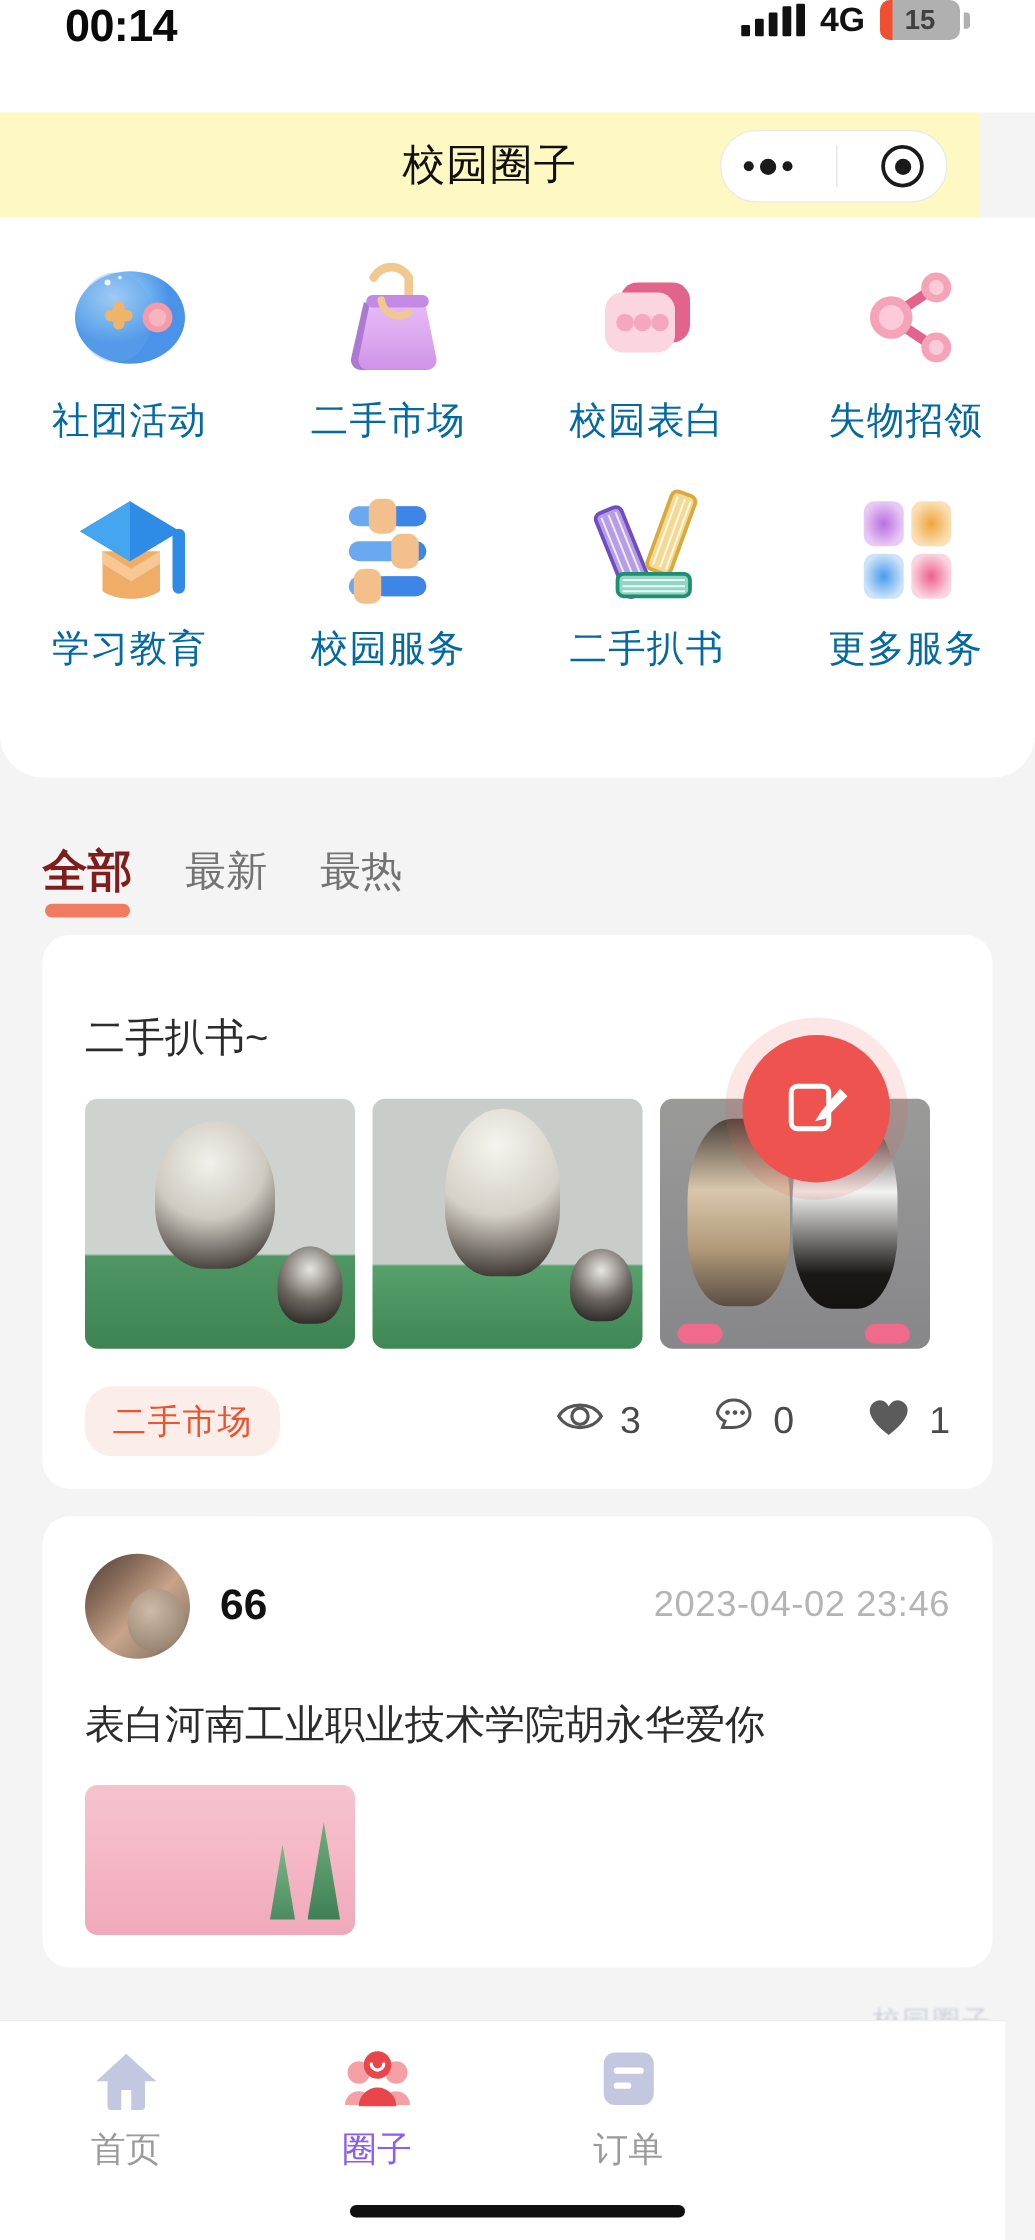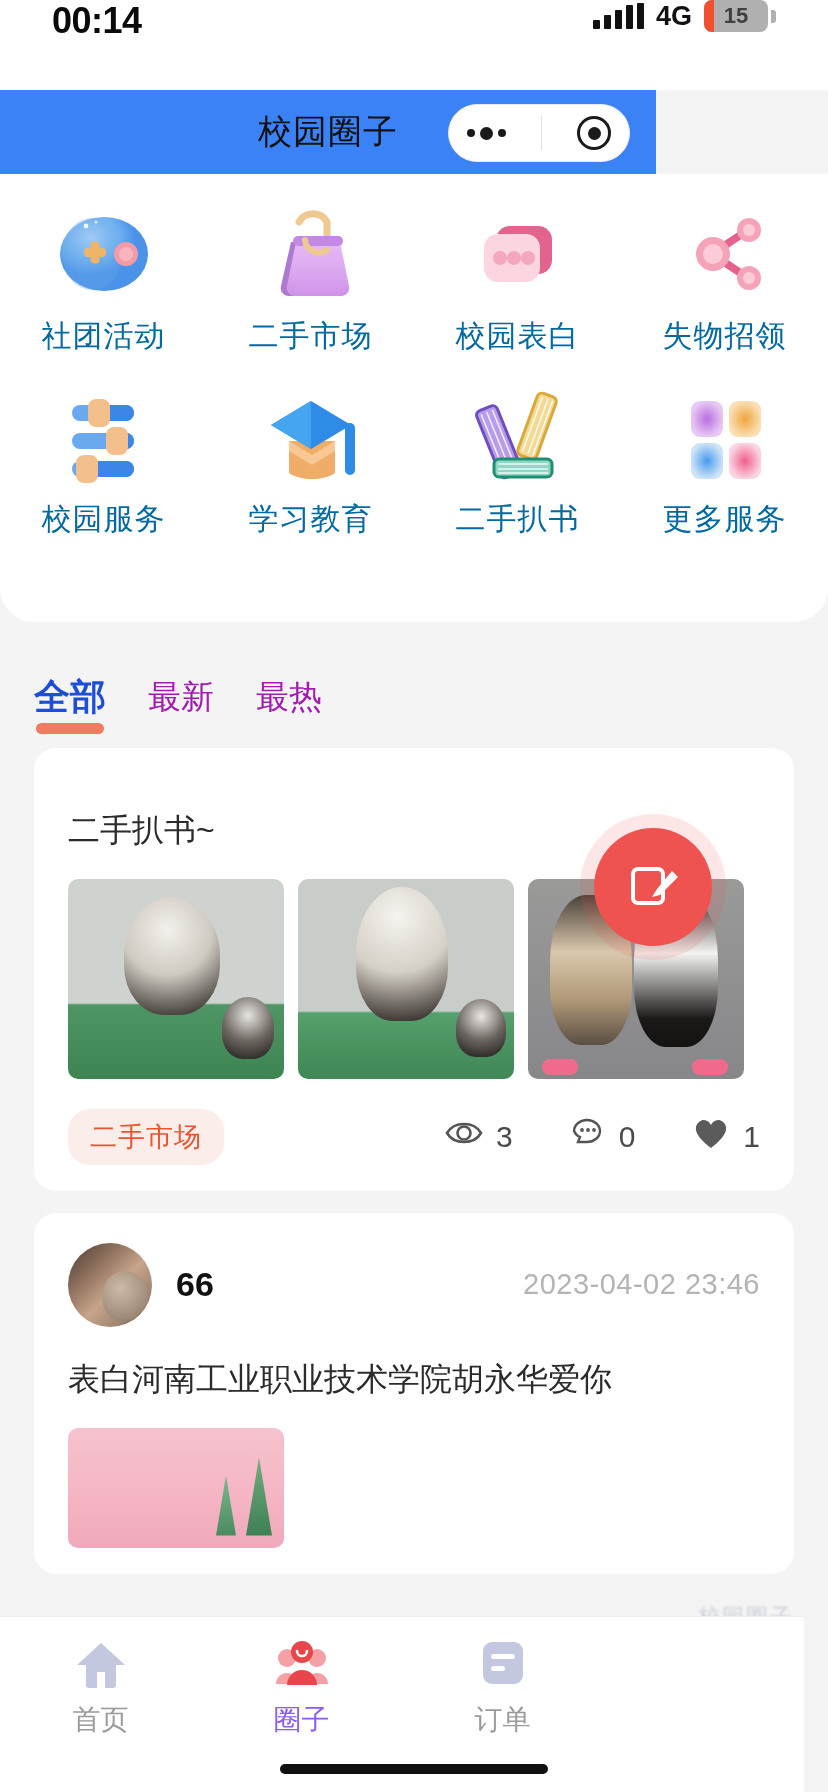--- a/index.html
+++ b/index.html
@@ -34,22 +34,22 @@
   }
   .battery .fill { position:absolute; left:0; top:0; bottom:0; width: 15%; background:#f0502f; }
   .battery .lvl {
     position: relative; width: 100%; text-align: center;
     font-size: 22px; font-weight: bold; color: #404040; line-height: 32px;
   }
   .batt-cap { width: 5px; height: 13px; background: #b0b0b0; border-radius: 0 3px 3px 0; margin-left: 3px; }
 
   
   .navbar {
-    position: absolute; top: 90px; left: 0; width: 656px; height: 84px;
-    background: #3b82f6; display: flex; align-items: center; justify-content: center;
+    position: absolute; top: 90px; left: 0; width: 784px; height: 84px;
+    background: #fef9c3; display: flex; align-items: center; justify-content: center;
   }
   .nav-title { font-size: 34px; color: #111; letter-spacing: 1px; }
   .capsule {
     position: absolute; right: 26px; top: 14px;
     width: 182px; height: 58px; border-radius: 29px;
     border: 1px solid #e9e9e9; background: #fff;
     display: flex; align-items: center; justify-content: space-around;
   }
   .capsule .divider { width: 1px; height: 34px; background: #e2e2e2; }
   .dots { display: flex; align-items: center; gap: 5px; }
@@ -66,22 +66,22 @@
     padding: 22px 0 0 0;
   }
   .grid-row { display: flex; }
   .grid-item { width: 25%; display: flex; flex-direction: column; align-items: center; }
   .grid-icon { width: 124px; height: 110px; position: relative; }
   .grid-label { margin-top: 10px; font-size: 30px; color: #0369a1; letter-spacing: 1px; }
 
   
   .tabs { position: absolute; top: 660px; left: 0; width: 828px; height: 80px;
     display: flex; align-items: center; padding-left: 34px; gap: 42px; }
-  .tab { position: relative; font-size: 33px; color: #a21caf; padding-bottom: 6px; }
-  .tab.active { color: #1d4ed8; font-weight: bold; font-size: 36px; }
+  .tab { position: relative; font-size: 33px; color: #737373; padding-bottom: 6px; }
+  .tab.active { color: #7f1d1d; font-weight: bold; font-size: 36px; }
   .tab.active .tab-underline {
     position: absolute; left: 2px; right: 2px; bottom: -6px; height: 11px;
     background: #ef6a4b; border-radius: 6px; opacity: .88;
   }
 
   
   .feed { position: absolute; top: 748px; left: 0; width: 828px; height: 900px; overflow: hidden; }
   .post {
     margin: 0 34px 22px 34px; background: #fff; border-radius: 22px;
     padding: 30px 34px 26px 34px;
@@ -303,47 +303,47 @@
         </div>
         <div class="grid-label">失物招领</div>
       </div>
     </div>
 
     <div class="grid-row" style="margin-top:22px;">
 
       <div class="grid-item">
         <div class="grid-icon">
           <svg viewBox="0 0 124 110" width="124" height="110">
+            <path d="M40 62 h46 v32 c-12 8 -34 8 -46 0 z" fill="#f0ad67"></path>
+            <path d="M40 62 l23 14 l23 -14 v10 l-23 14 l-23 -14 z" fill="#f7c894"></path>
+            <path d="M22 46 L62 22 L102 46 L62 70 Z" fill="#2e8ce6"></path>
+            <path d="M22 46 L62 22 L62 70 Z" fill="#45a6ef"></path>
+            <rect x="96" y="44" width="10" height="52" rx="5" fill="#2e8ce6"></rect>
+          </svg>
+        </div>
+        <div class="grid-label">学习教育</div>
+      </div>
+
+      <div class="grid-item">
+        <div class="grid-icon">
+          <svg viewBox="0 0 124 110" width="124" height="110">
             <g>
               <rect x="30" y="26" width="62" height="16" rx="8" fill="#6aa8ef"></rect>
               <rect x="62" y="26" width="30" height="16" rx="8" fill="#3d86e8"></rect>
               <rect x="46" y="20" width="22" height="28" rx="8" fill="#f3c08c"></rect>
               <rect x="30" y="54" width="62" height="16" rx="8" fill="#6aa8ef"></rect>
               <rect x="72" y="54" width="20" height="16" rx="8" fill="#3d86e8"></rect>
               <rect x="64" y="48" width="22" height="28" rx="8" fill="#f3c08c"></rect>
               <rect x="30" y="82" width="62" height="16" rx="8" fill="#6aa8ef"></rect>
               <rect x="50" y="82" width="42" height="16" rx="8" fill="#3d86e8"></rect>
               <rect x="34" y="76" width="22" height="28" rx="8" fill="#f3c08c"></rect>
             </g>
           </svg>
         </div>
         <div class="grid-label">校园服务</div>
-      </div>
-
-      <div class="grid-item">
-        <div class="grid-icon">
-          <svg viewBox="0 0 124 110" width="124" height="110">
-            <path d="M40 62 h46 v32 c-12 8 -34 8 -46 0 z" fill="#f0ad67"></path>
-            <path d="M40 62 l23 14 l23 -14 v10 l-23 14 l-23 -14 z" fill="#f7c894"></path>
-            <path d="M22 46 L62 22 L102 46 L62 70 Z" fill="#2e8ce6"></path>
-            <path d="M22 46 L62 22 L62 70 Z" fill="#45a6ef"></path>
-            <rect x="96" y="44" width="10" height="52" rx="5" fill="#2e8ce6"></rect>
-          </svg>
-        </div>
-        <div class="grid-label">学习教育</div>
       </div>
 
       <div class="grid-item">
         <div class="grid-icon">
           <svg viewBox="0 0 124 110" width="124" height="110">
             <g transform="rotate(-22 60 60)">
               <rect x="32" y="20" width="22" height="72" rx="5" fill="#b79ce8" stroke="#6f4fc0" stroke-width="3"></rect>
               <g stroke="#ffffff" stroke-width="1.6" opacity=".8">
                 <line x1="37" y1="24" x2="37" y2="88"></line>
                   <line x1="43" y1="24" x2="43" y2="88"></line>

